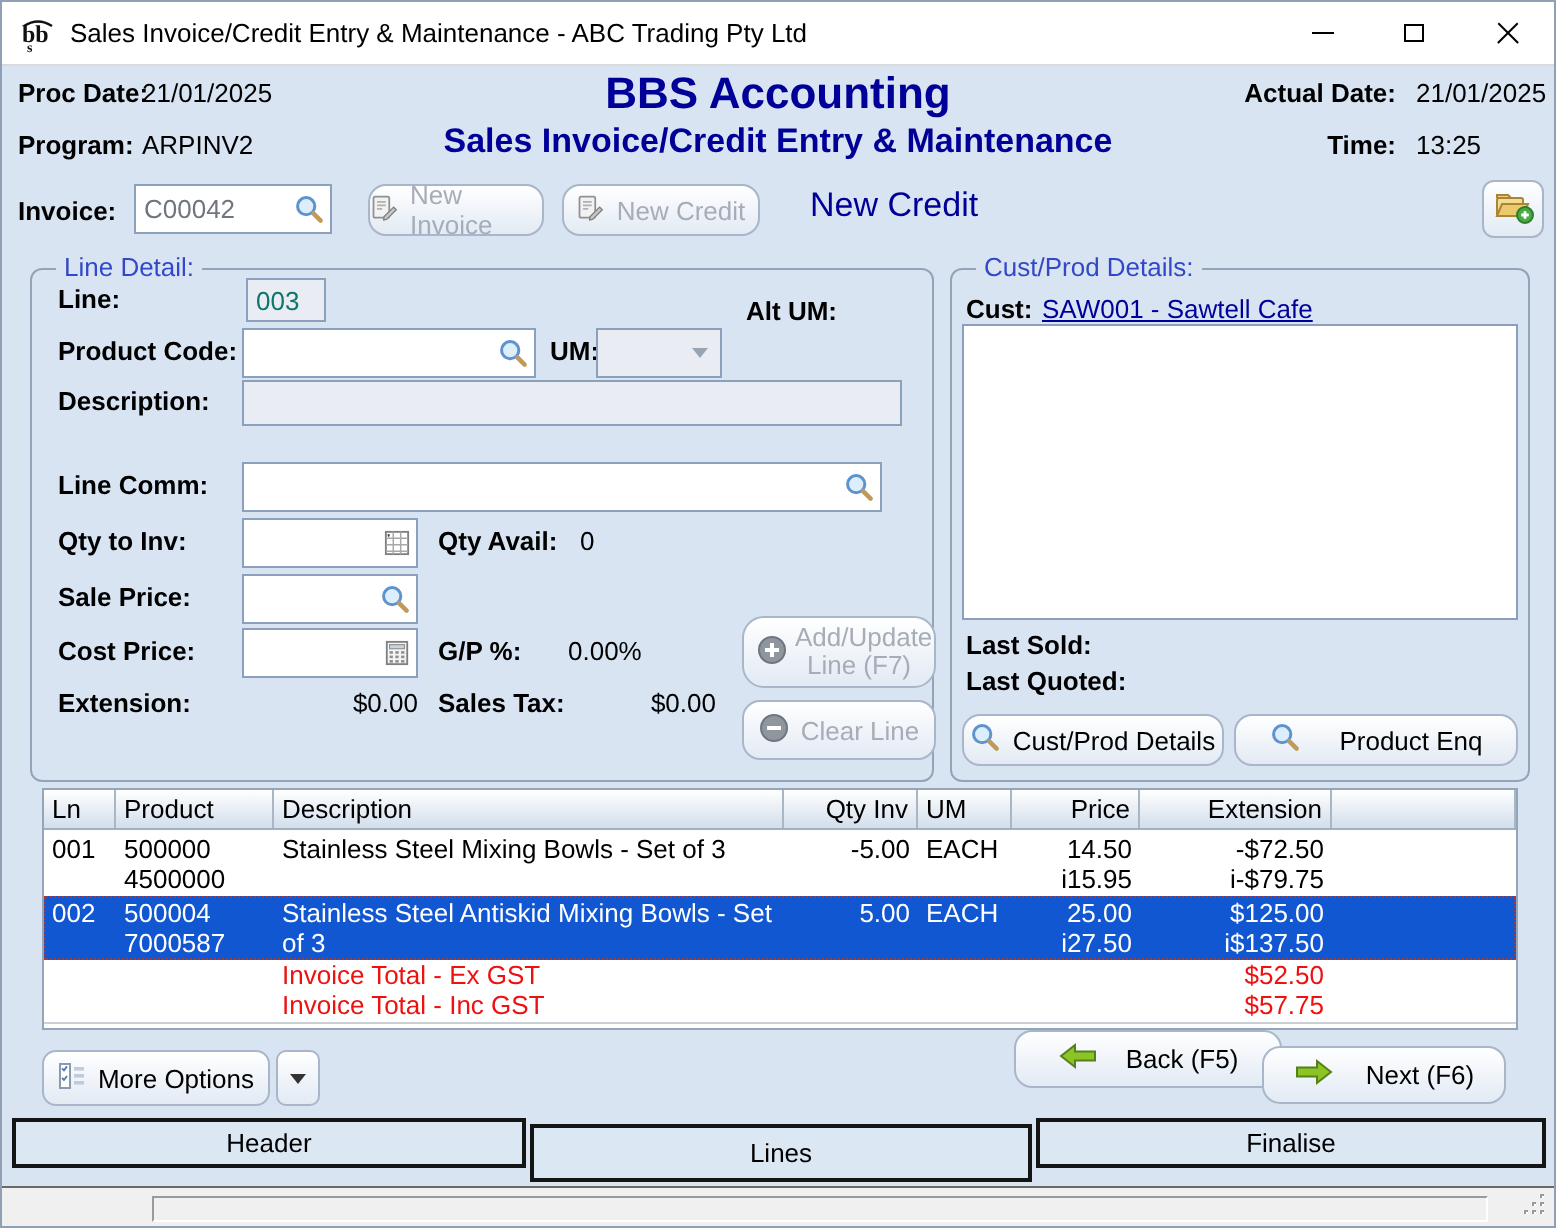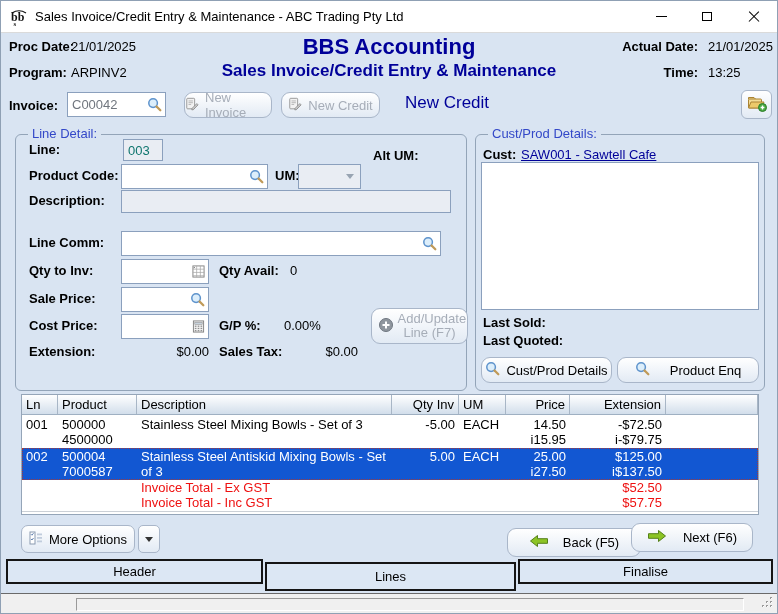--- a/index.html
+++ b/index.html
@@ -224,26 +224,33 @@
       </span>
   </div>
   <span class="lbl" style="left:218px;top:317px;">G/P %:</span>
   <span class="val" style="left:283px;top:317px;">0.00%</span>
 
   <span class="lbl" style="left:28px;top:343px;">Extension:</span>
   <span class="val r-align" style="left:140px;top:343px;width:68px;">$0.00</span>
   <span class="lbl" style="left:218px;top:343px;">Sales Tax:</span>
   <span class="val r-align" style="left:285px;top:343px;width:72px;">$0.00</span>
 
-  <div class="btn disabled" style="left:370px;top:307px;width:97px;height:36px;gap:4px;">
+  <div class="btn disabled" style="left:370px;top:307px;width:97px;height:36px;gap:4px;border-radius:11px;">
     <span><svg width="16" height="16" viewBox="0 0 16 16">
           <circle cx="8" cy="8" r="6.5" fill="#8f969e" stroke="#6f7680"></circle>
           <path d="M8 4.5 V11.5 M4.5 8 H11.5" stroke="#fff" stroke-width="2"></path>
         </svg></span>
     <span class="two-line">Add/Update Line (F7)</span>
+  </div>
+  <div class="btn disabled" style="left:370px;top:349px;width:97px;height:30px;gap:5px;">
+    <span><svg width="16" height="16" viewBox="0 0 16 16">
+          <circle cx="8" cy="8" r="6.5" fill="#8f969e" stroke="#6f7680"></circle>
+          <path d="M4.5 8 H11.5" stroke="#fff" stroke-width="2"></path>
+        </svg></span>
+    <span>Clear Line</span>
   </div>
 
   <div class="groupbox" style="left:474px;top:133px;width:290px;height:257px;">
     <span class="grouplabel">Cust/Prod Details:</span>
   </div>
   <span class="lbl" style="left:482px;top:146px;">Cust:</span>
   <span class="val link" style="left:520px;top:146px;">SAW001 - Sawtell Cafe</span>
   <div class="notesbox" style="left:480px;top:161px;width:278px;height:148px;"></div>
   <span class="lbl" style="left:482px;top:314px;">Last Sold:</span>
   <span class="lbl" style="left:482px;top:332px;">Last Quoted:</span>
@@ -357,21 +364,21 @@
           <path d="M2 8 l1 1 1.5-2" stroke="#5577aa" fill="none" stroke-width="0.9"></path>
           <rect x="8" y="2.5" width="5" height="1.8" fill="#c0ccdc"></rect>
           <rect x="8" y="6" width="5" height="1.8" fill="#c0ccdc"></rect>
           <rect x="8" y="9.5" width="5" height="1.8" fill="#c0ccdc"></rect>
         </svg></span>
     <span>More Options</span>
   </div>
   <div class="btn" style="left:137px;top:524px;width:22px;height:28px;border-radius:5px;">
     <span class="chev" style="border-top-color:#333;"></span>
   </div>
-  <div class="btn" style="left:506px;top:527px;width:134px;height:29px;gap:14px;">
+  <div class="btn" style="left:506px;top:514px;width:134px;height:29px;gap:14px;">
     <span><svg width="20" height="14" viewBox="0 0 20 14">
           <path d="M8.5 1.5 L1.5 7 L8.5 12.5 L8.5 9.3 L18.5 9.3 L18.5 4.7 L8.5 4.7 Z" fill="#8cc425" stroke="#55801a"></path>
         </svg></span>
     <span>Back (F5)</span>
   </div>
   <div class="btn" style="left:630px;top:522px;width:122px;height:29px;gap:16px;">
     <span><svg width="20" height="14" viewBox="0 0 20 14">
           <path d="M11.5 1.5 L18.5 7 L11.5 12.5 L11.5 9.3 L1.5 9.3 L1.5 4.7 L11.5 4.7 Z" fill="#8cc425" stroke="#55801a"></path>
         </svg></span>
     <span>Next (F6)</span>

